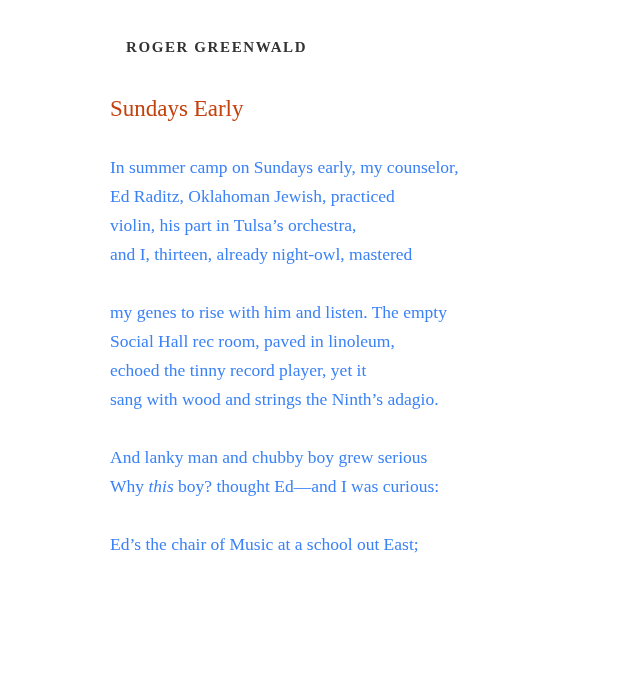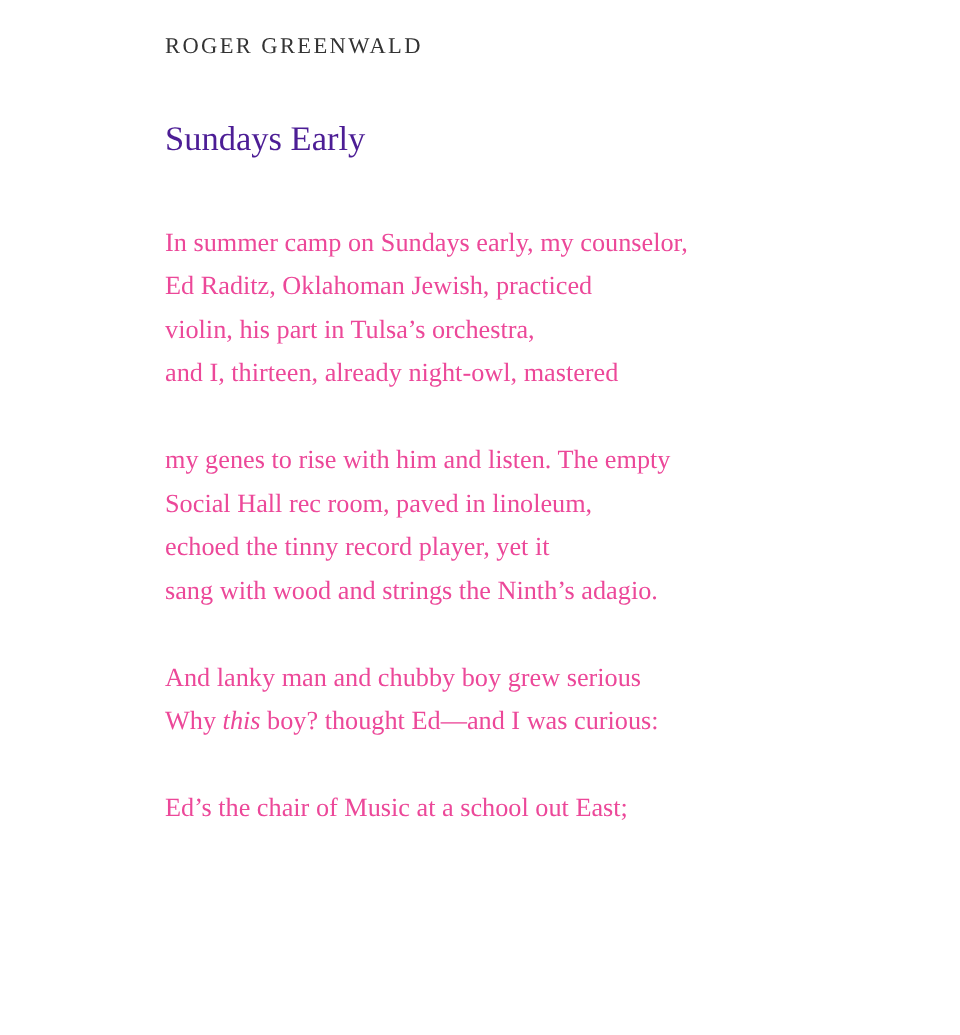--- a/index.html
+++ b/index.html
@@ -16,35 +16,35 @@
     font-family: "Liberation Serif", "DejaVu Serif", serif;
     color: #2f2f2f;
     box-sizing: border-box;
     padding: 22px 60px 0 110px;
   }
   .author {
     font-size: 15px;
     line-height: 18px;
     letter-spacing: 1.6px;
     color: #333333;
-    font-weight: normal;
-    margin: 0;
+    font-weight: bold;
+    margin: 16px;
   }
   .title {
     font-size: 23px;
     line-height: 30px;
     font-weight: normal;
-    color: #4c1d95;
+    color: #c2410c;
     margin: 38px 0 0 0;
   }
   .poem {
-    margin-top: 39px;
+    margin-top: 29px;
     font-size: 17.5px;
     line-height: 29px;
-    color: #ec4899;
+    color: #3b82f6;
   }
   .stanza {
     margin: 0 0 29px 0;
   }
   .line {
     white-space: nowrap;
   }
   .line em {
   }
 </style>

